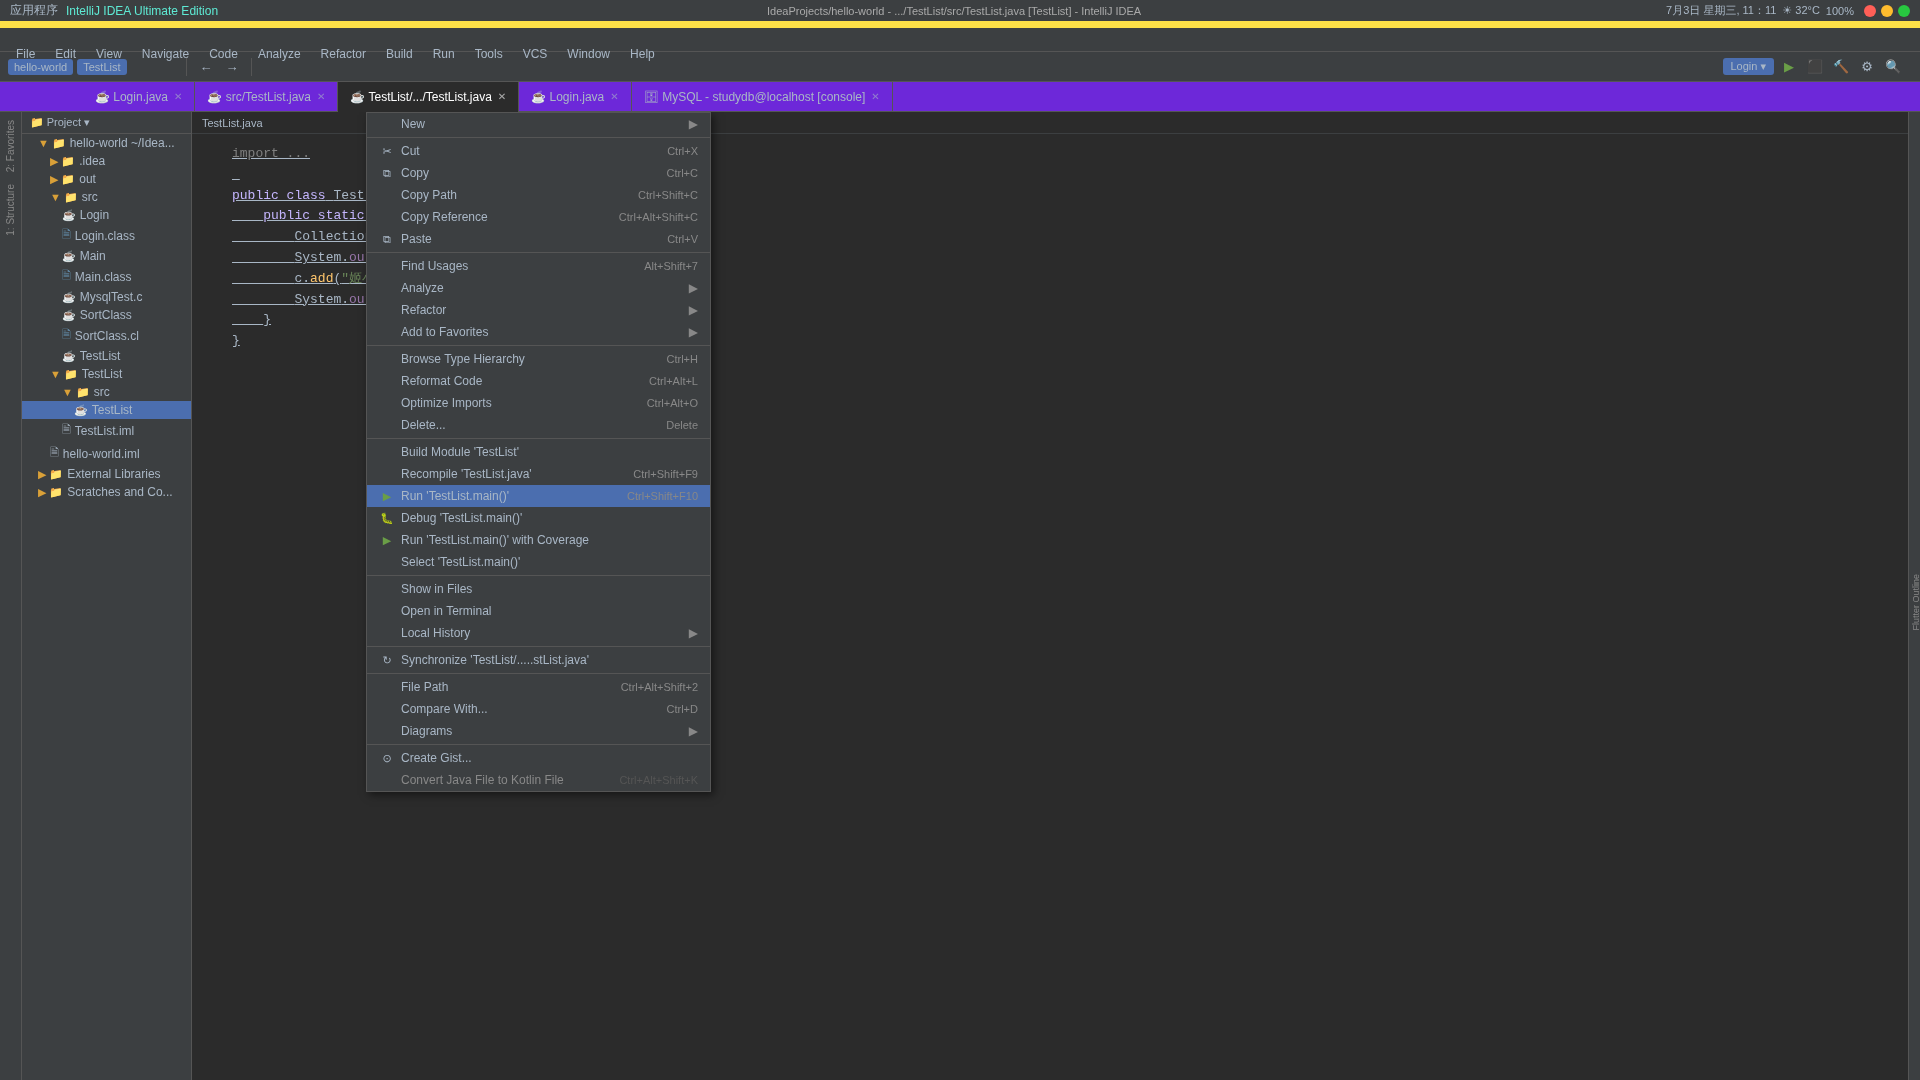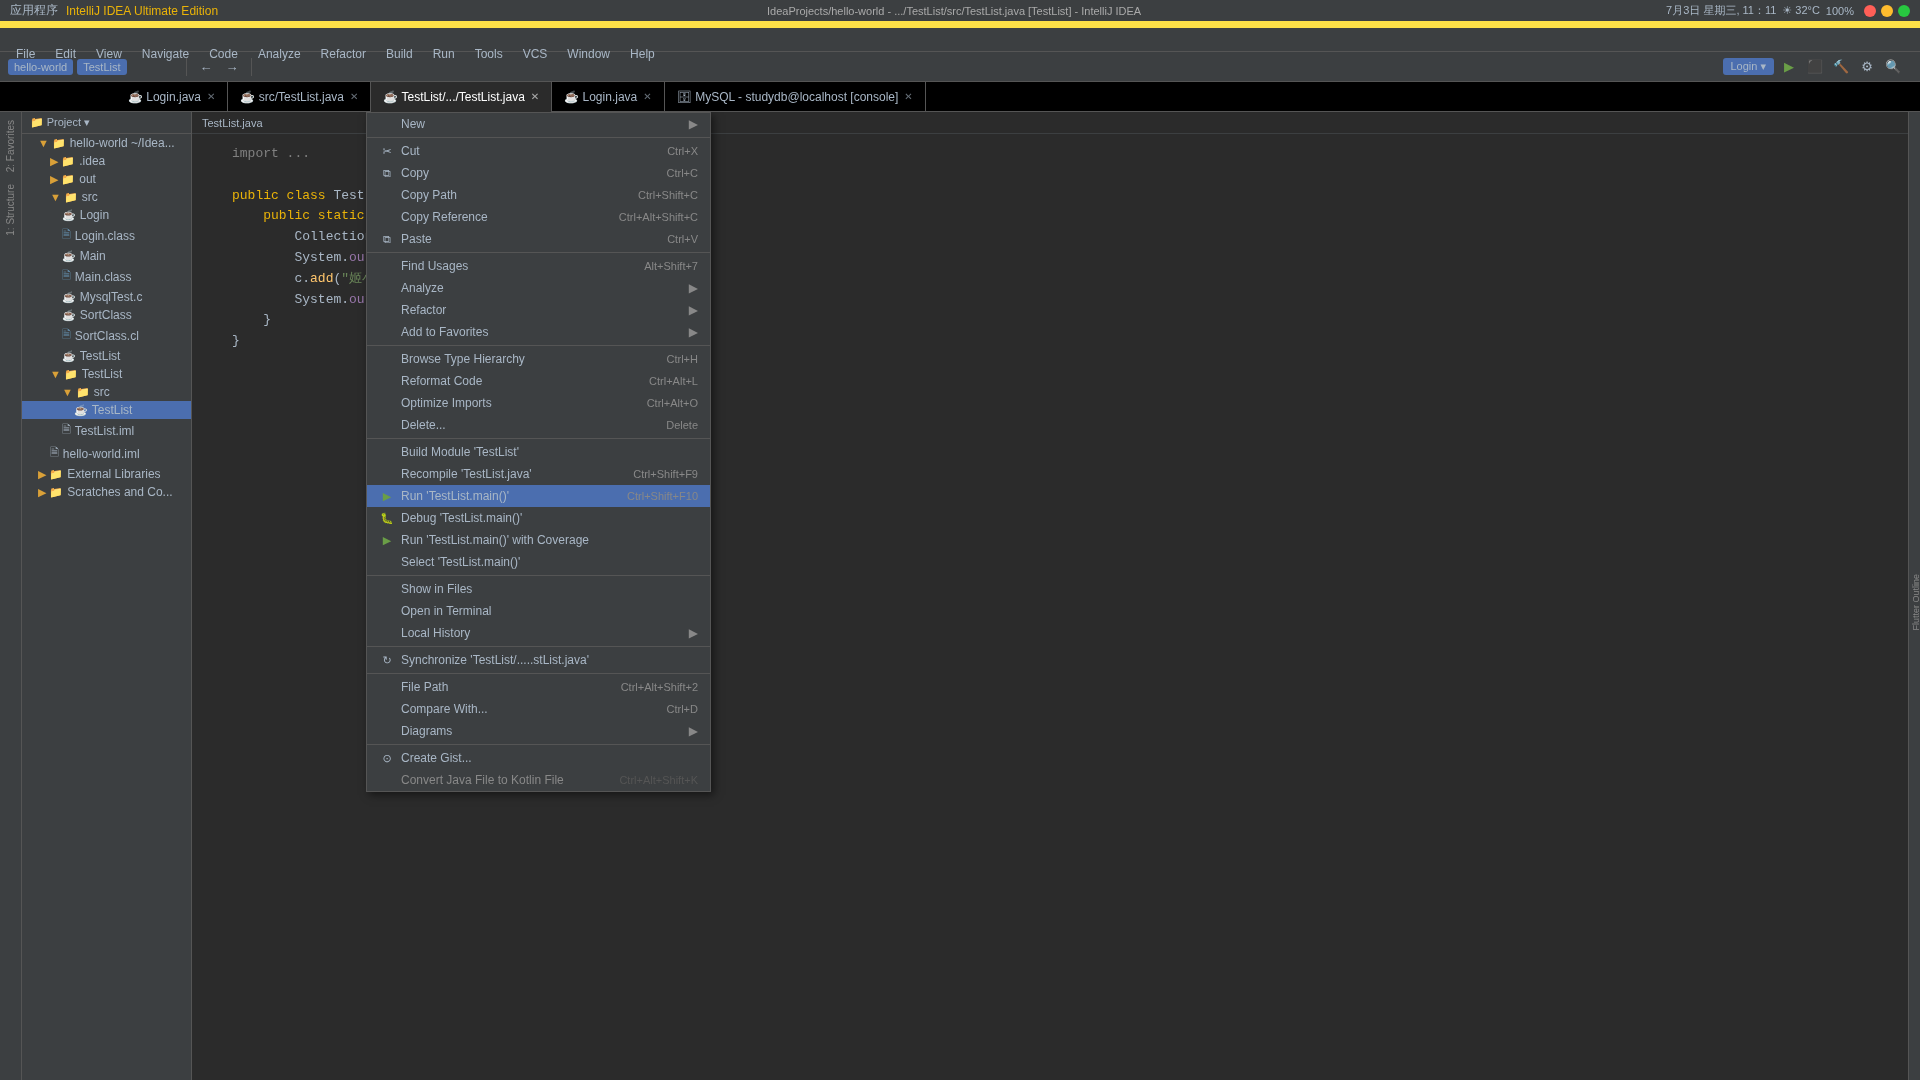--- a/index.html
+++ b/index.html
@@ -51,25 +51,25 @@
       font-size: 12px;
       color: #a9b7c6;
       cursor: pointer;
       border-radius: 3px;
       margin-top: 28px;
     }
 
     
     .tabs-bar {
       height: 30px;
-      background: #000000;
+      background: #6d28d9;
       display: flex;
       align-items: center;
       border-bottom: 1px solid #555;
-      padding-left: 116px;
+      padding-left: 83px;
     }
     .tab {
       height: 30px;
       display: flex;
       align-items: center;
       padding: 0 12px;
       font-size: 12px;
       color: #a9b7c6;
       border-right: 1px solid #555;
       cursor: pointer;
@@ -126,22 +126,23 @@
       flex: 1;
       background: #2b2b2b;
       overflow: hidden;
       position: relative;
     }
     .editor-content {
       padding: 10px 27px;
       font-family: 'Courier New', monospace;
       font-size: 13px;
       line-height: 1.5;
-    }
-    .kw { color: #eab308; }
+      text-decoration: underline;
+    }
+    .kw { color: #c4b5fd; }
     .cls { color: #a9b7c6; }
     .fn { color: #ffc66d; }
     .str { color: #6a8759; }
     .var { color: #9876aa; }
     .comment { color: #808080; }
     .plain { color: #a9b7c6; }
 
     
     .context-menu {
       position: absolute;
@@ -239,21 +240,21 @@
       color: #888;
       border-bottom: 1px solid #3c3f41;
     }
   </style>
 </head>
 <body>
 
 <div class="titlebar">
   <div class="titlebar-left">
     <span style="font-size:12px;">应用程序</span>
-    <span style="font-size:12px; color:#eab308;">IntelliJ IDEA Ultimate Edition</span>
+    <span style="font-size:12px; color:#5eead4;">IntelliJ IDEA Ultimate Edition</span>
   </div>
   <div class="titlebar-center" style="font-size:11px; color:#aaa;margin-left:24px;">IdeaProjects/hello-world - .../TestList/src/TestList.java [TestList] - IntelliJ IDEA</div>
   <div class="titlebar-right">
     <span>7月3日 星期三, 11：11</span>
     <span>☀ 32°C</span>
     <span>100%</span>
   </div>
   <div class="traffic-lights">
     <div class="traffic-light tl-red"></div>
     <div class="traffic-light tl-yellow"></div>

